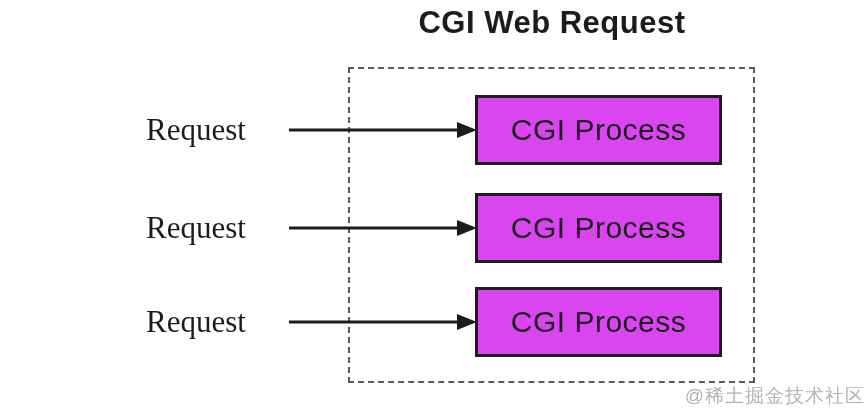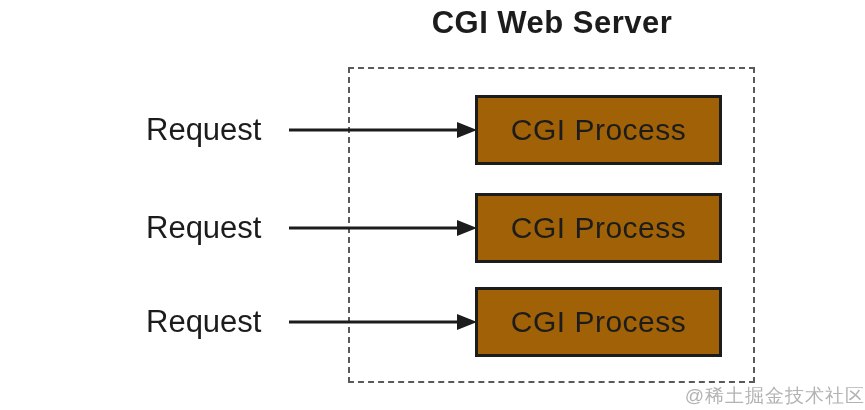--- a/index.html
+++ b/index.html
@@ -47,20 +47,21 @@
   .row.r1 { top: 193px; }
   .row.r2 { top: 287px; }
   .request-label {
     position: absolute;
     left: 146px;
     top: 50%;
     transform: translateY(-50%);
     font-size: 31px;
     color: #1c1c1c;
     white-space: nowrap;
+    font-family: Liberation Serif, serif;
   }
   .arrow {
     position: absolute;
     left: 289px;
     top: 50%;
     transform: translateY(-50%);
     width: 188px;
     height: 16px;
   }
   .arrow-line {
@@ -84,21 +85,21 @@
     border-bottom: 8px solid transparent;
   }
   .process-box {
     position: absolute;
     left: 475px;
     top: 0;
     width: 247px;
     height: 70px;
     box-sizing: border-box;
     border: 3px solid #1c1c1c;
-    background: #a16207;
+    background: #d946ef;
     display: flex;
     align-items: center;
     justify-content: center;
     font-size: 30px;
     color: #1c1c1c;
     letter-spacing: 0.5px;
     white-space: nowrap;
   }
   .watermark {
     position: absolute;
@@ -108,21 +109,21 @@
     color: #b3b3b3;
     letter-spacing: 1px;
     white-space: nowrap;
   }
 </style>
 </head>
 <body>
 
 <div id="canvas">
 
-  <div class="title">CGI Web Server</div>
+  <div class="title">CGI Web Request</div>
 
   <div class="server-boundary"></div>
 
   <div class="row r0">
     <span class="request-label">Request</span>
     <span class="arrow">
       <span class="arrow-line"></span>
       <span class="arrow-head"></span>
     </span>
     <div class="process-box">CGI Process</div>

